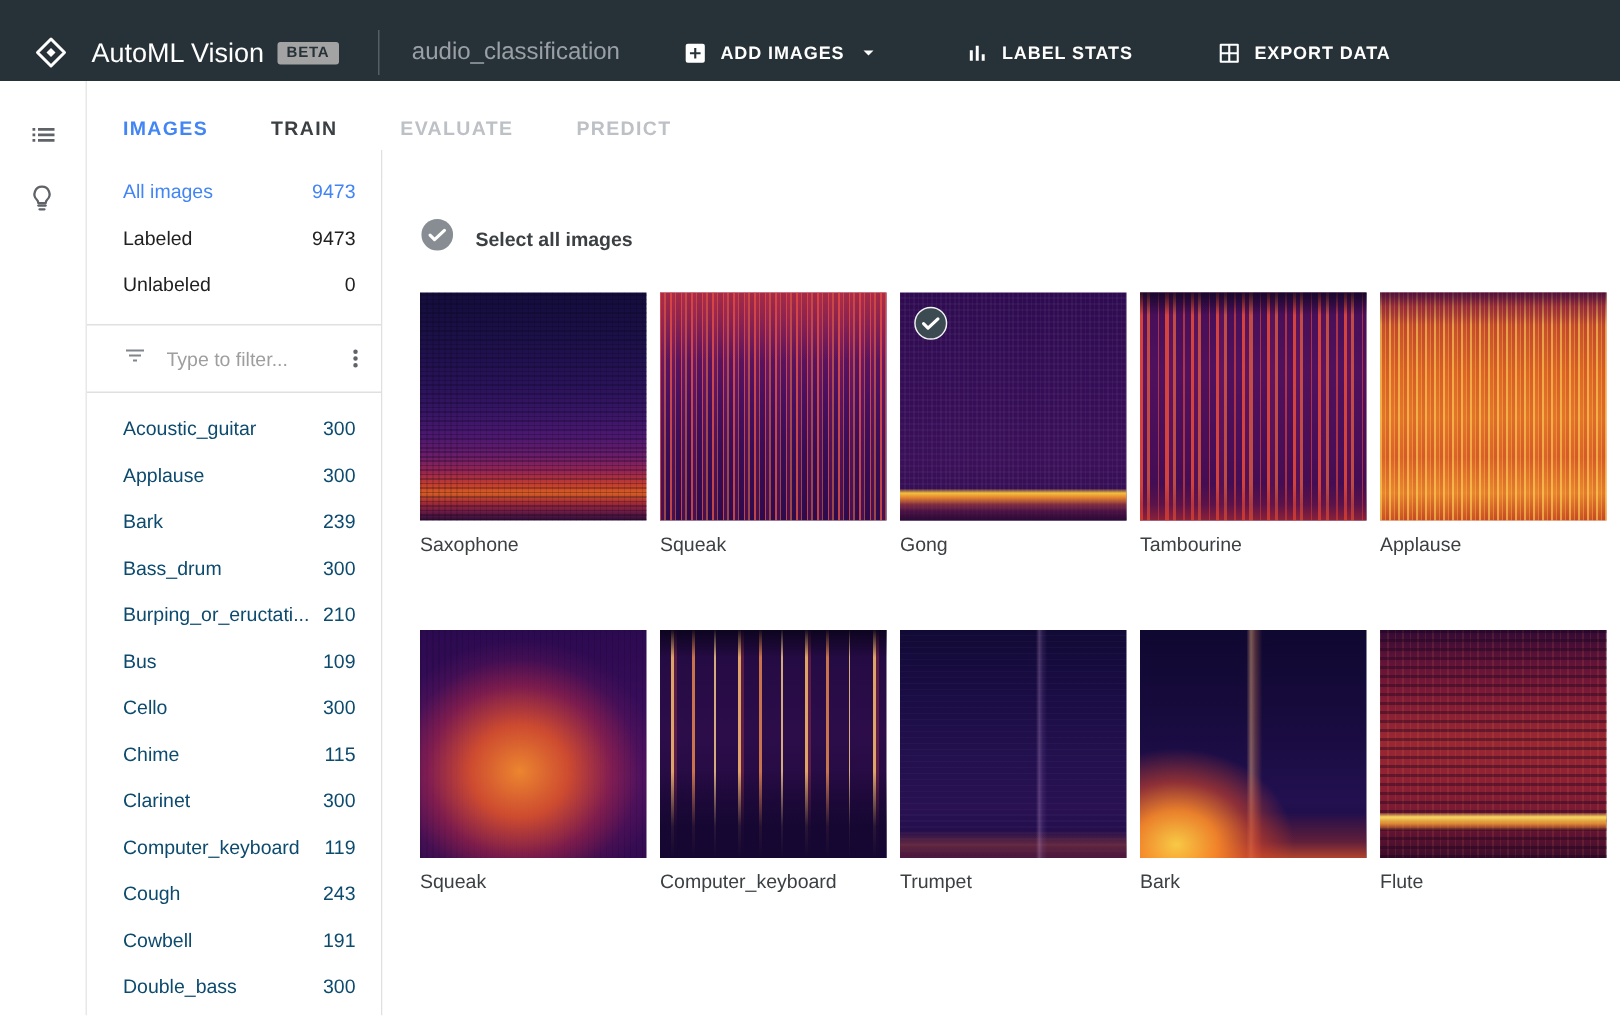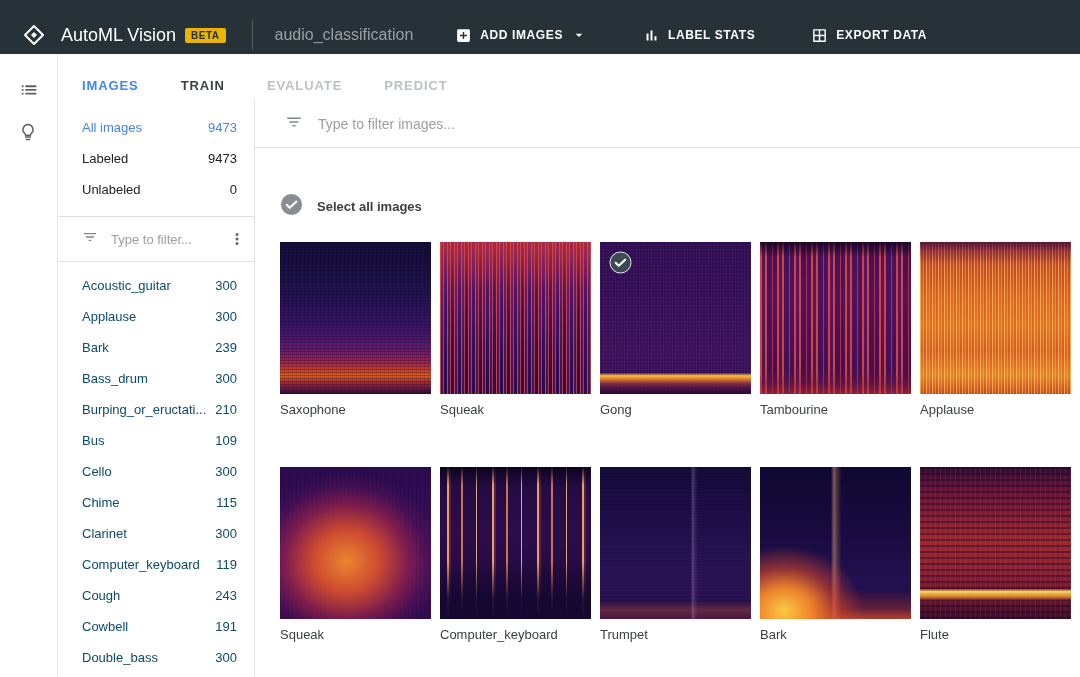--- a/index.html
+++ b/index.html
@@ -10,21 +10,21 @@
   }
 
   
   .header {
     position:absolute; top:0; left:0; width:1080px; height:70px;
     background:#263238; display:flex; align-items:center;
   }
   .logo { margin-left:22px; width:24px; height:24px; display:flex; }
   .product-title { color:#fff; font-size:18px; margin-left:15px; white-space:nowrap; }
   .beta {
-    background:#eab308; color:#263238; font-size:10px; font-weight:bold;
+    background:#a3a3a3; color:#263238; font-size:10px; font-weight:bold;
     padding:2px 6px; border-radius:2px; margin-left:9px; letter-spacing:.5px;
   }
   .hdivider { width:1px; height:30px; background:rgba(255,255,255,0.22); margin-left:26px; }
   .dataset { color:#9aa0a6; font-size:16px; margin-left:22px; white-space:nowrap; }
   .actions { display:flex; align-items:flex-end; margin-left:42px; gap:56px; }
   .hbtn {
     display:flex; align-items:center; gap:8px; color:#fff;
     font-size:12px; font-weight:bold; letter-spacing:.6px; cursor:pointer; white-space:nowrap;
   }
   .hbtn svg { display:block; }
@@ -292,26 +292,20 @@
     <span class="label-count">191</span>
   </div>
       <div class="label-row">
     <span class="label-name">Double_bass</span>
     <span class="label-count">300</span>
   </div>
     </div>
 </div>
 
 <div class="main">
-  <div class="main-filter">
-    <span><svg viewBox="0 0 24 24" width="18" height="18" fill="currentColor">
-          <path d="M10 18h4v-2h-4v2zM3 6v2h18V6H3zm3 7h12v-2H6v2z"></path>
-        </svg></span>
-    <input type="text" placeholder="Type to filter images..." style="">
-  </div>
   <div class="content">
     <div class="select-all">
       <span><svg viewBox="0 0 24 24" width="23" height="23">
             <circle cx="12" cy="12" r="11" fill="#878d92"></circle>
             <path d="M7 12.3l3.1 3.1L17 9" stroke="#fff" stroke-width="2.2" fill="none" stroke-linecap="round" stroke-linejoin="round"></path>
           </svg></span>
       <span class="txt">Select all images</span>
     </div>
     <div class="grid">
         <div class="grid-row">

